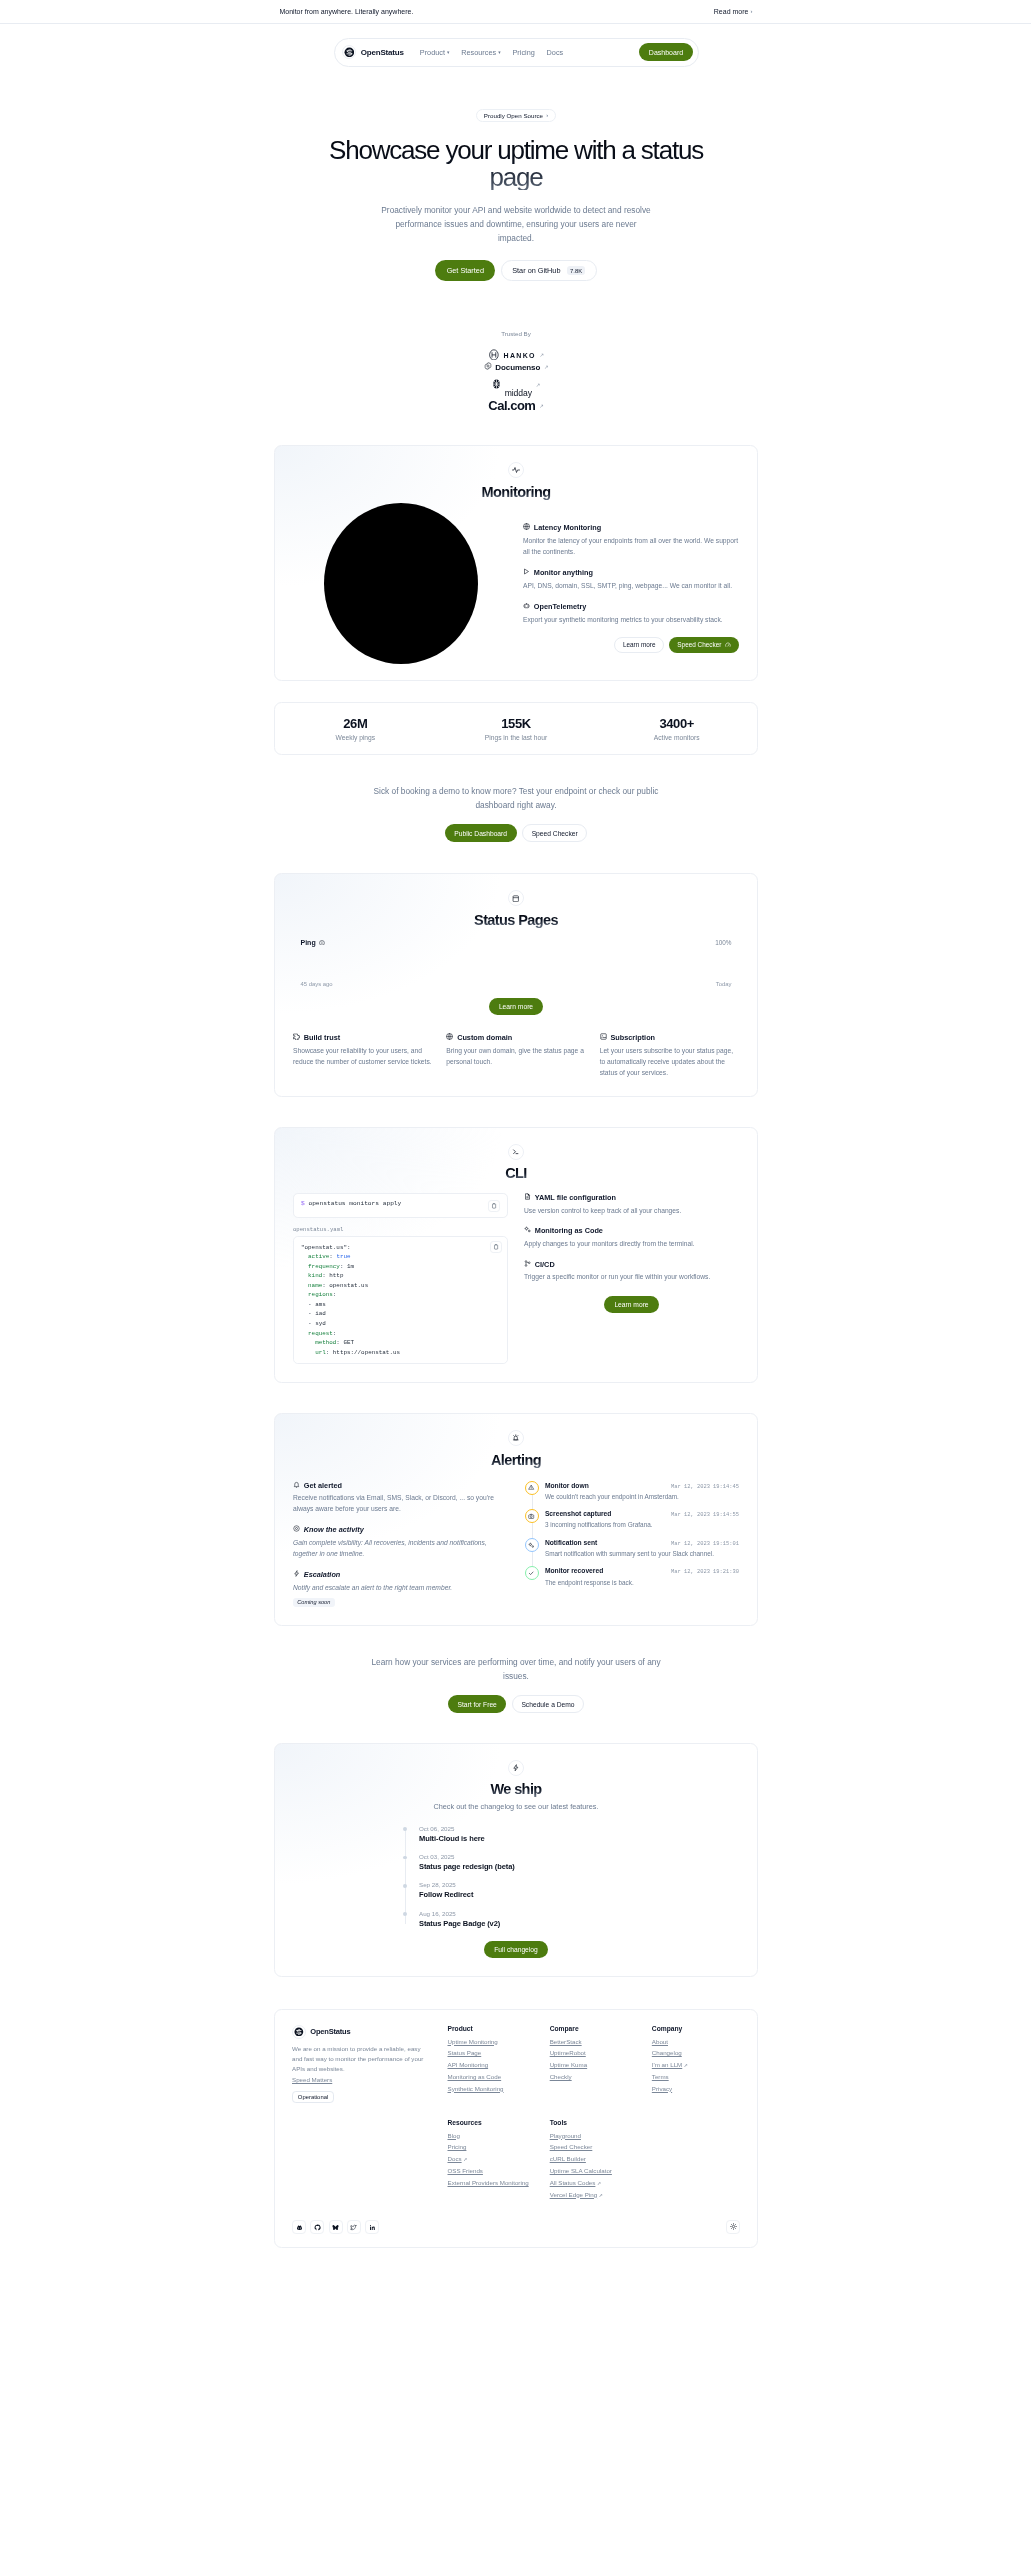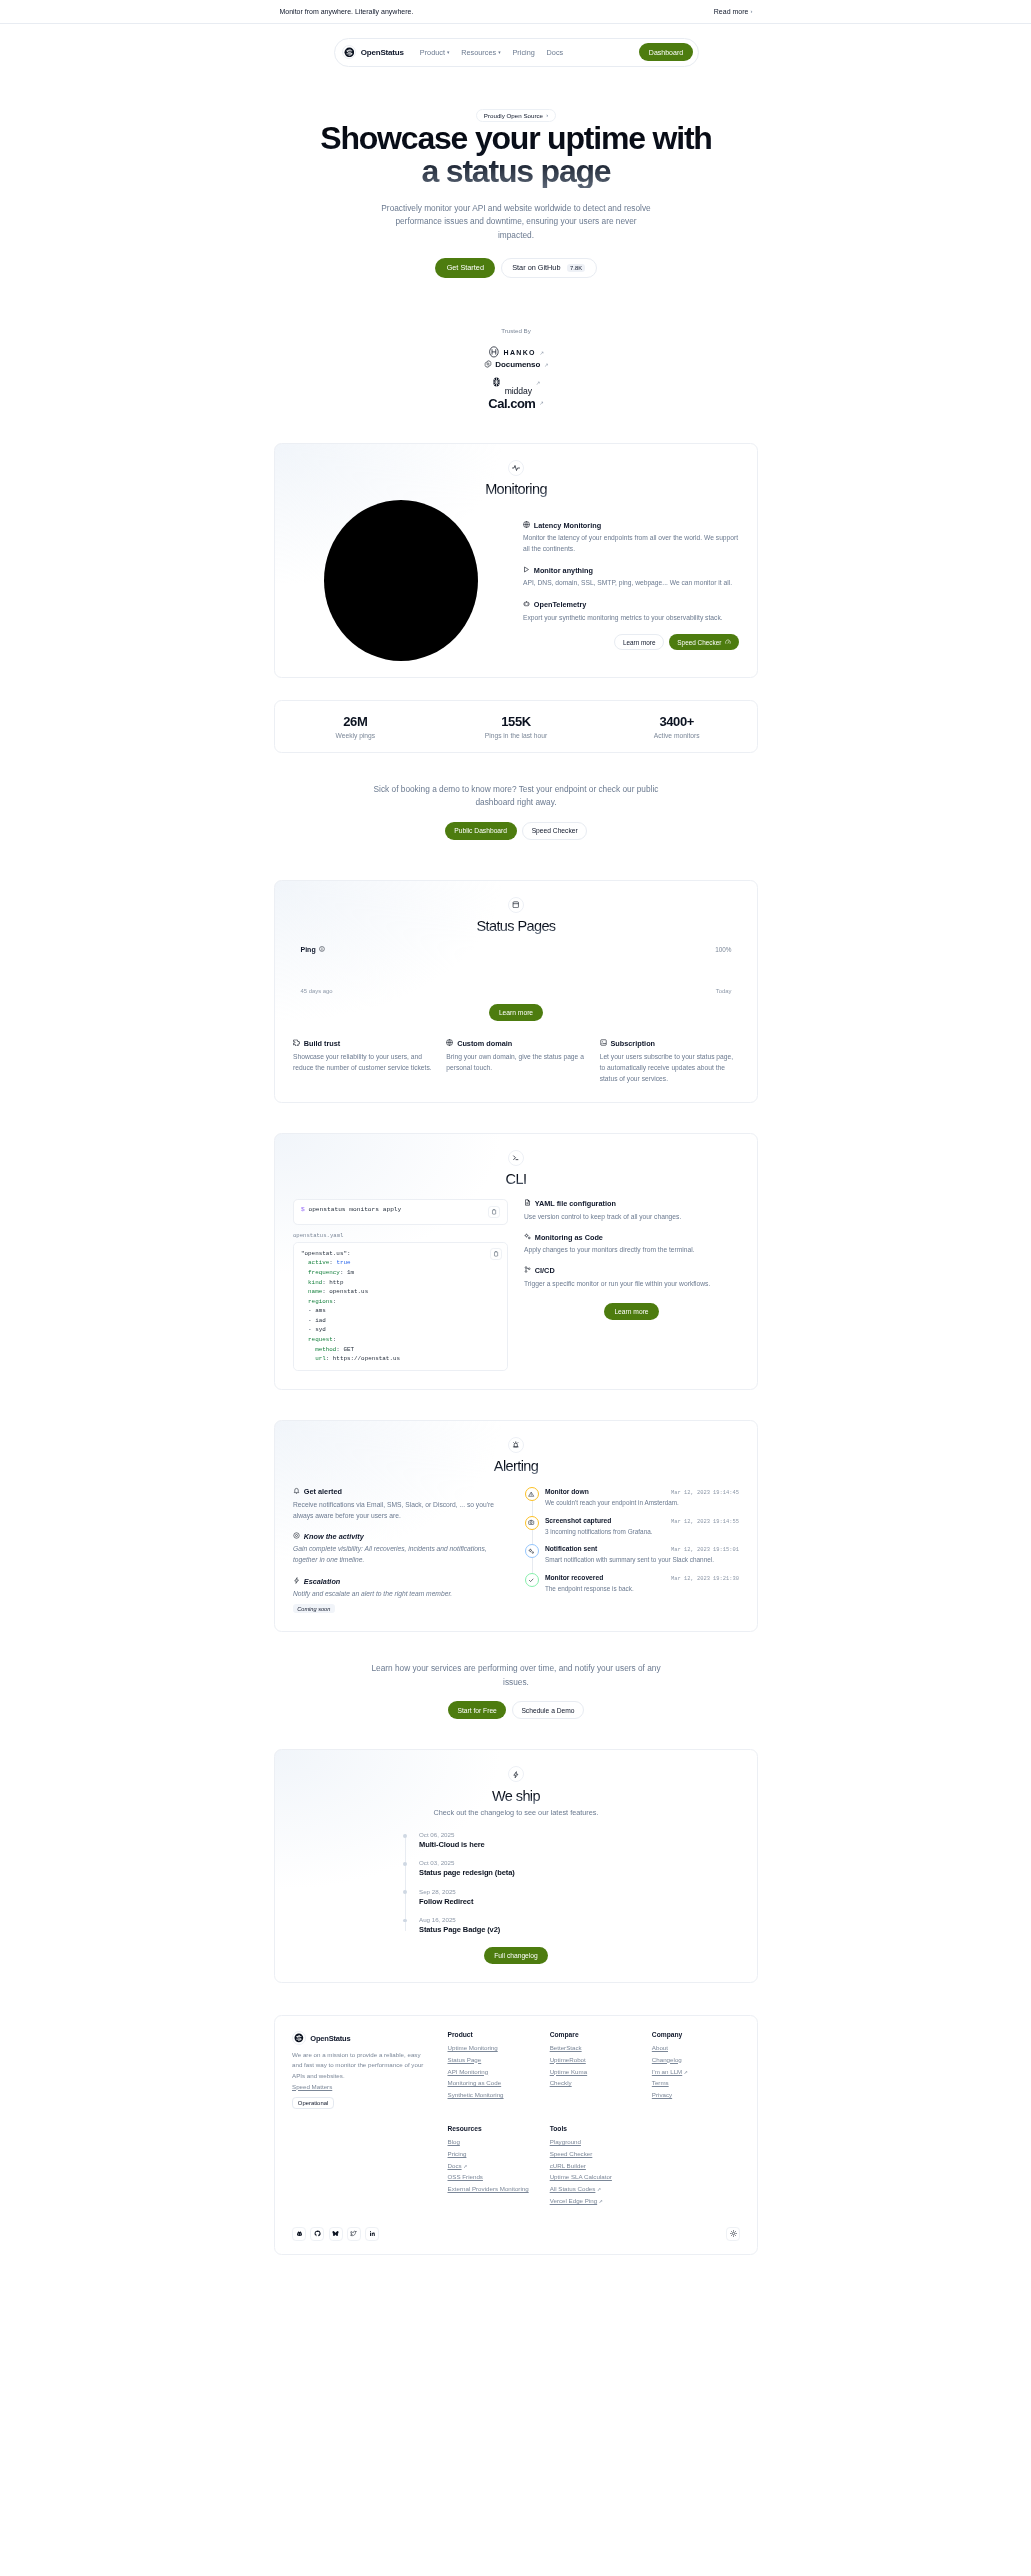--- a/index.html
+++ b/index.html
@@ -71,25 +71,25 @@
   .nav-cta { height: 18px; padding: 0 8.6px; font-weight: 400; }
 
   
   .hero { padding-top: 42px; text-align: center; }
   .pill-open {
     display: inline-flex; align-items: center; gap: 3.2px;
     border: 0.5px solid #ecf0f5; background: #fff; border-radius: 537px;
     padding: 2.1px 6.4px; font-size: 6.2px; color: #0f172a; cursor: pointer;
   }
   .hero h1 {
-    margin: 0 auto 0;
+    margin: 15px auto 0;
     width: 408px;
-    font-size: 32px;
+    font-size: 26px;
     line-height: 1.03;
-    font-weight: 700;
+    font-weight: 400;
     letter-spacing: -1.2px;
     background: linear-gradient(180deg, #05070d 0%, #0b1220 52%, #5b6676 100%);
     -webkit-background-clip: text; background-clip: text; color: transparent;
   }
   .hero p.sub {
     margin: 14px auto 0;
     width: 279px;
     font-size: 8.3px;
     line-height: 1.65;
     color: #6b7a90;
@@ -130,21 +130,21 @@
     overflow: hidden;
   }
   .card-icon {
     width: 16px; height: 16px; border-radius: 537px;
     border: 0.5px solid #edf0f5; background: #fff;
     display: flex; align-items: center; justify-content: center;
     margin: 0 auto;
   }
   .card-title {
     text-align: center; margin-top: 5.4px;
-    font-size: 14.5px; font-weight: 400; letter-spacing: -0.6px;
+    font-size: 14.5px; font-weight: 700; letter-spacing: -0.6px;
     background: linear-gradient(180deg, #05070d 0%, #0b1220 50%, #6c7686 100%);
     -webkit-background-clip: text; background-clip: text; color: transparent;
   }
   .card-sub { text-align: center; margin-top: 4.3px; font-size: 7.3px; color: #6b7a90; }
 
   .feat-h { font-size: 7.3px; font-weight: 700; color: #0f172a; display: flex; align-items: center; gap: 3.8px; }
   .feat-p { font-size: 6.7px; line-height: 1.65; color: #6b7a90; margin-top: 2.7px; }
 
   
   .monitoring { margin-top: 32px; padding: 16px 18px 16px; }
@@ -164,21 +164,21 @@
   .stat { flex: 1; text-align: center; }
   .stat-v { font-size: 13px; font-weight: 800; letter-spacing: -0.4px; color: #0b1220; }
   .stat-l { font-size: 6.7px; color: #7b8798; margin-top: 2.7px; }
 
   .mid-cta { margin-top: 30px; text-align: center; }
   .mid-cta p { font-size: 8.3px; line-height: 1.65; color: #6b7a90; width: 301px; margin: 0 auto; }
   .mid-cta .row { margin-top: 11.8px; display: flex; justify-content: center; gap: 5.4px; }
   .mid-cta .btn { height: 18px; padding: 0 8.6px; font-size: 6.7px; }
 
   
-  .statuspages { margin-top: 40px; padding: 16px 18px 18px; }
+  .statuspages { margin-top: 31px; padding: 16px 18px 18px; }
   .uptime-block { margin-top: 11.8px; padding: 0 7.5px; }
   .uptime-head { display: flex; justify-content: space-between; align-items: center; }
   .uptime-name { font-size: 7px; font-weight: 700; display: flex; align-items: center; gap: 3.2px; }
   .uptime-pct { font-size: 6.4px; color: #7b8798; }
   .uptime-bars { height: 25px; display: flex; gap: 1.1px; align-items: stretch; margin-top: 5.4px; }
   .uptime-foot { display: flex; justify-content: space-between; font-size: 5.9px; color: #8d98a8; margin-top: 4.3px; }
   .sp-learn { display: flex; justify-content: center; margin-top: 10.7px; }
   .sp-learn .btn { height: 17px; padding: 0 9px; font-size: 6.7px; }
   .three-col { display: grid; grid-template-columns: repeat(3, 1fr); gap: 14px; margin-top: 18px; }
 

